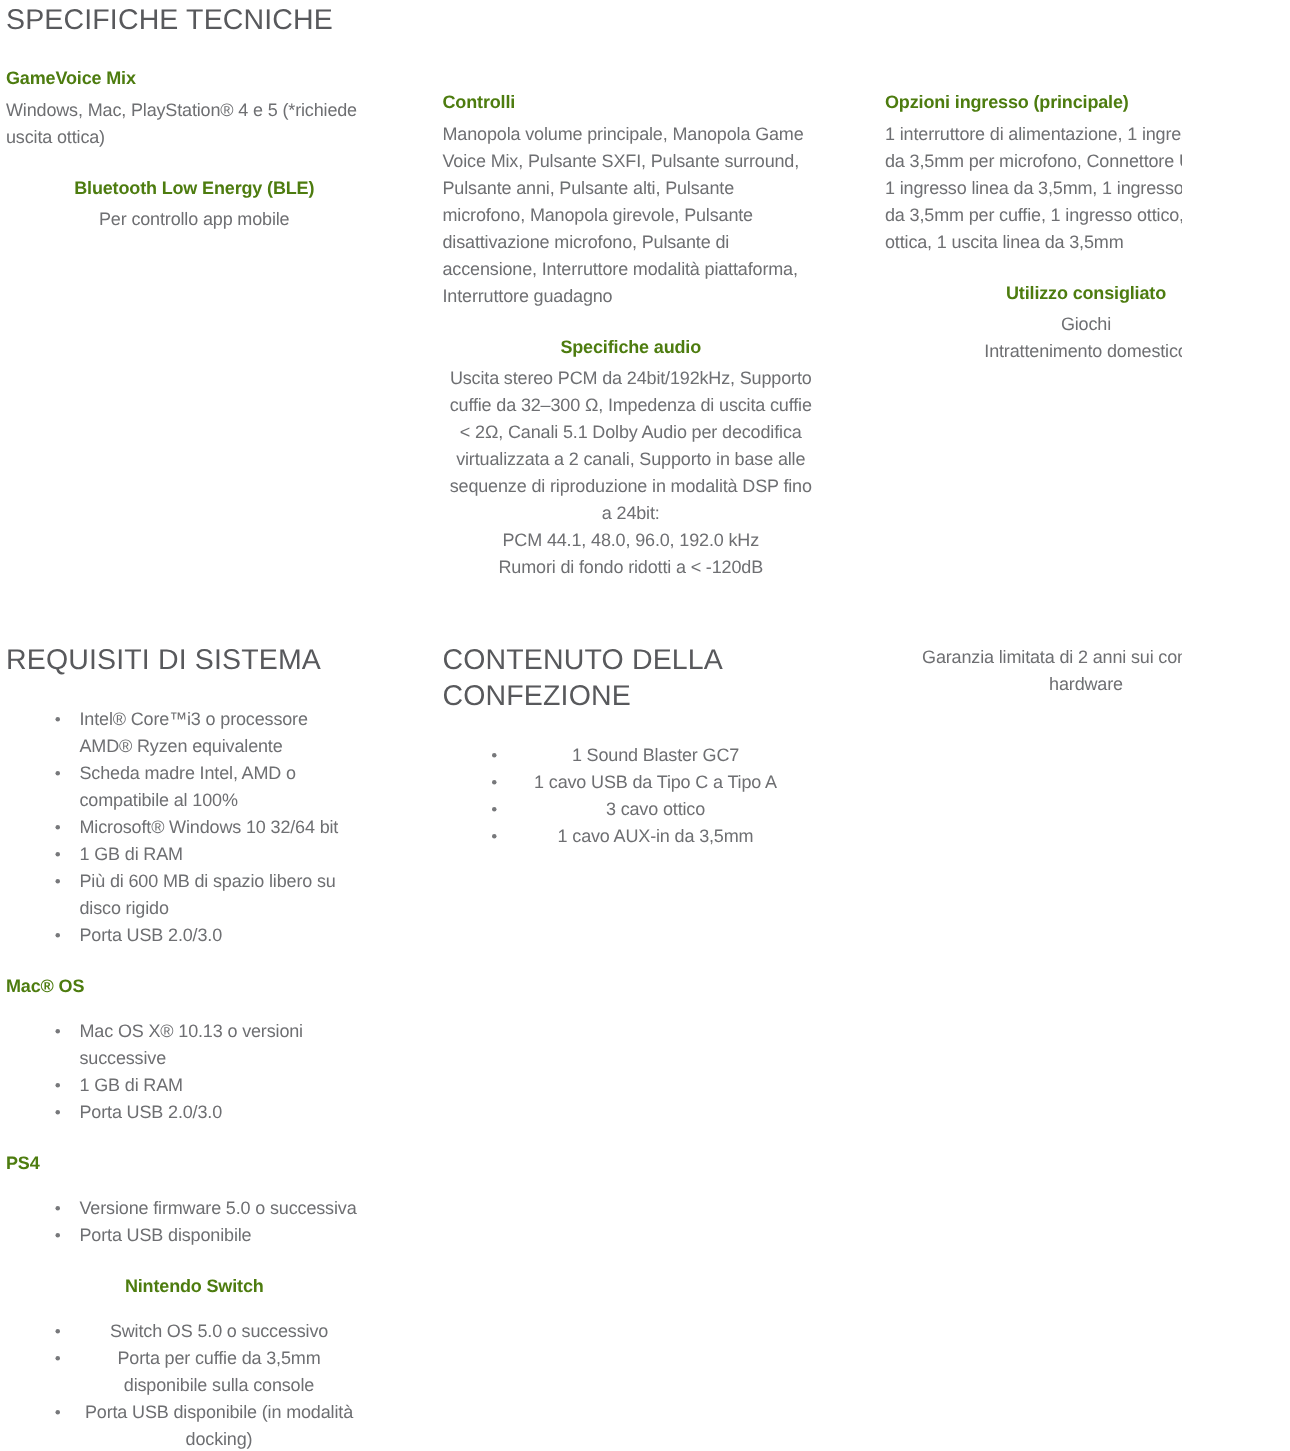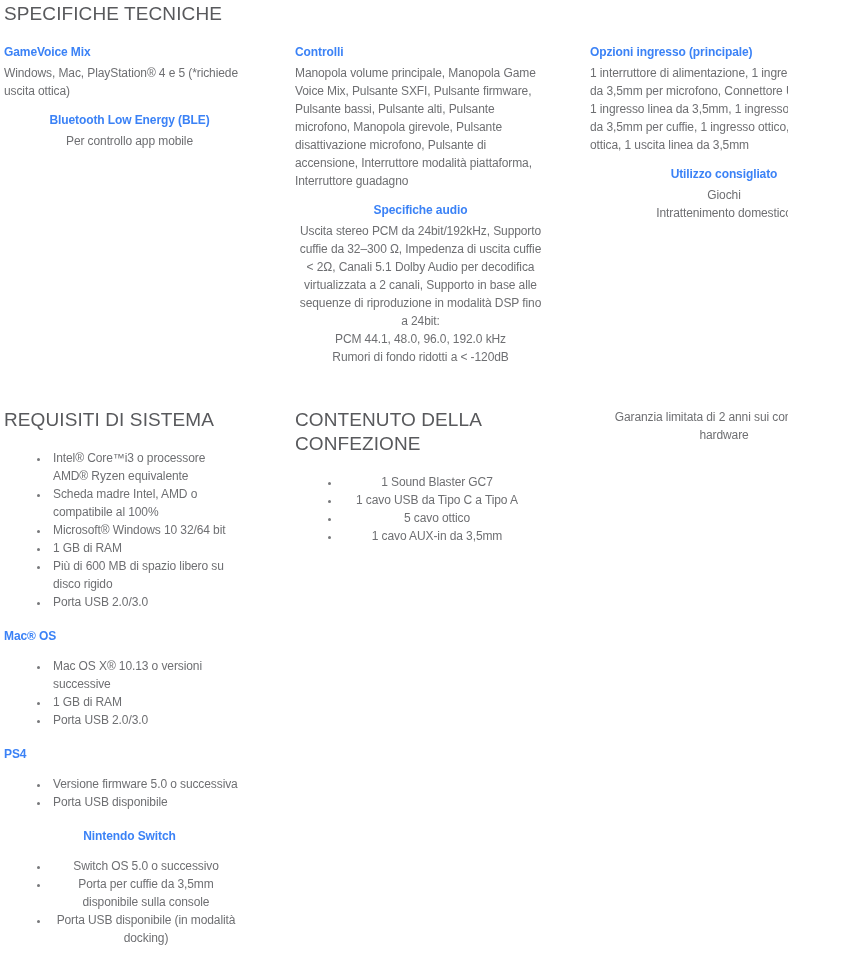--- a/index.html
+++ b/index.html
@@ -44,22 +44,22 @@
     color: #58595c;
     margin: 0 0 17px 0;
   }
   .group { margin-bottom: 11px; }
   .group:last-child { margin-bottom: 0; text-align: center; }
   .group-heading {
     font-size: 12px;
     line-height: 18px;
     font-weight: 700;
     letter-spacing: -0.1px;
-    color: #3b82f6;
-    margin: 0 0 3px 0;
+    color: #4d7c0f;
+    margin: 16px 0 3px 0;
   }
   .group-paragraph {
     margin: 0;
     white-space: pre-line;
   }
   .group-heading + .spec-list { margin-top: 12px; }
   .spec-list {
     margin: 16px;
     padding: 0 0 0 30px;
     list-style: disc outside;
@@ -85,21 +85,21 @@
             <p class="group-paragraph">Windows, Mac, PlayStation® 4 e 5 (*richiede uscita ottica)</p>
           </div>
           <div class="group">
             <h3 class="group-heading">Bluetooth Low Energy (BLE)</h3>
             <p class="group-paragraph">Per controllo app mobile</p>
           </div>
         </div>
         <div class="column c1 no-title">
           <div class="group">
             <h3 class="group-heading">Controlli</h3>
-            <p class="group-paragraph">Manopola volume principale, Manopola Game Voice Mix, Pulsante SXFI, Pulsante firmware, Pulsante bassi, Pulsante alti, Pulsante microfono, Manopola girevole, Pulsante disattivazione microfono, Pulsante di accensione, Interruttore modalità piattaforma, Interruttore guadagno</p>
+            <p class="group-paragraph">Manopola volume principale, Manopola Game Voice Mix, Pulsante SXFI, Pulsante surround, Pulsante anni, Pulsante alti, Pulsante microfono, Manopola girevole, Pulsante disattivazione microfono, Pulsante di accensione, Interruttore modalità piattaforma, Interruttore guadagno</p>
           </div>
           <div class="group">
             <h3 class="group-heading">Specifiche audio</h3>
             <p class="group-paragraph">Uscita stereo PCM da 24bit/192kHz, Supporto cuffie da 32–300 Ω, Impedenza di uscita cuffie &lt; 2Ω, Canali 5.1 Dolby Audio per decodifica virtualizzata a 2 canali, Supporto in base alle sequenze di riproduzione in modalità DSP fino a 24bit:
 PCM 44.1, 48.0, 96.0, 192.0 kHz
 Rumori di fondo ridotti a &lt; -120dB</p>
           </div>
         </div>
         <div class="column c2 no-title">
           <div class="group">
@@ -149,21 +149,21 @@
               <li>Porta USB disponibile (in modalità docking)</li>
             </ul>
           </div>
         </div>
         <div class="column c1">
           <h2 class="band-title">CONTENUTO DELLA CONFEZIONE</h2>
           <div class="group">
             <ul class="spec-list">
               <li>1 Sound Blaster GC7</li>
               <li>1 cavo USB da Tipo C a Tipo A</li>
-              <li>5 cavo ottico</li>
+              <li>3 cavo ottico</li>
               <li>1 cavo AUX-in da 3,5mm</li>
             </ul>
           </div>
         </div>
         <div class="column c2">
           <div class="group">
             <p class="group-paragraph">Garanzia limitata di 2 anni sui componenti hardware</p>
           </div>
         </div>
       </section>

